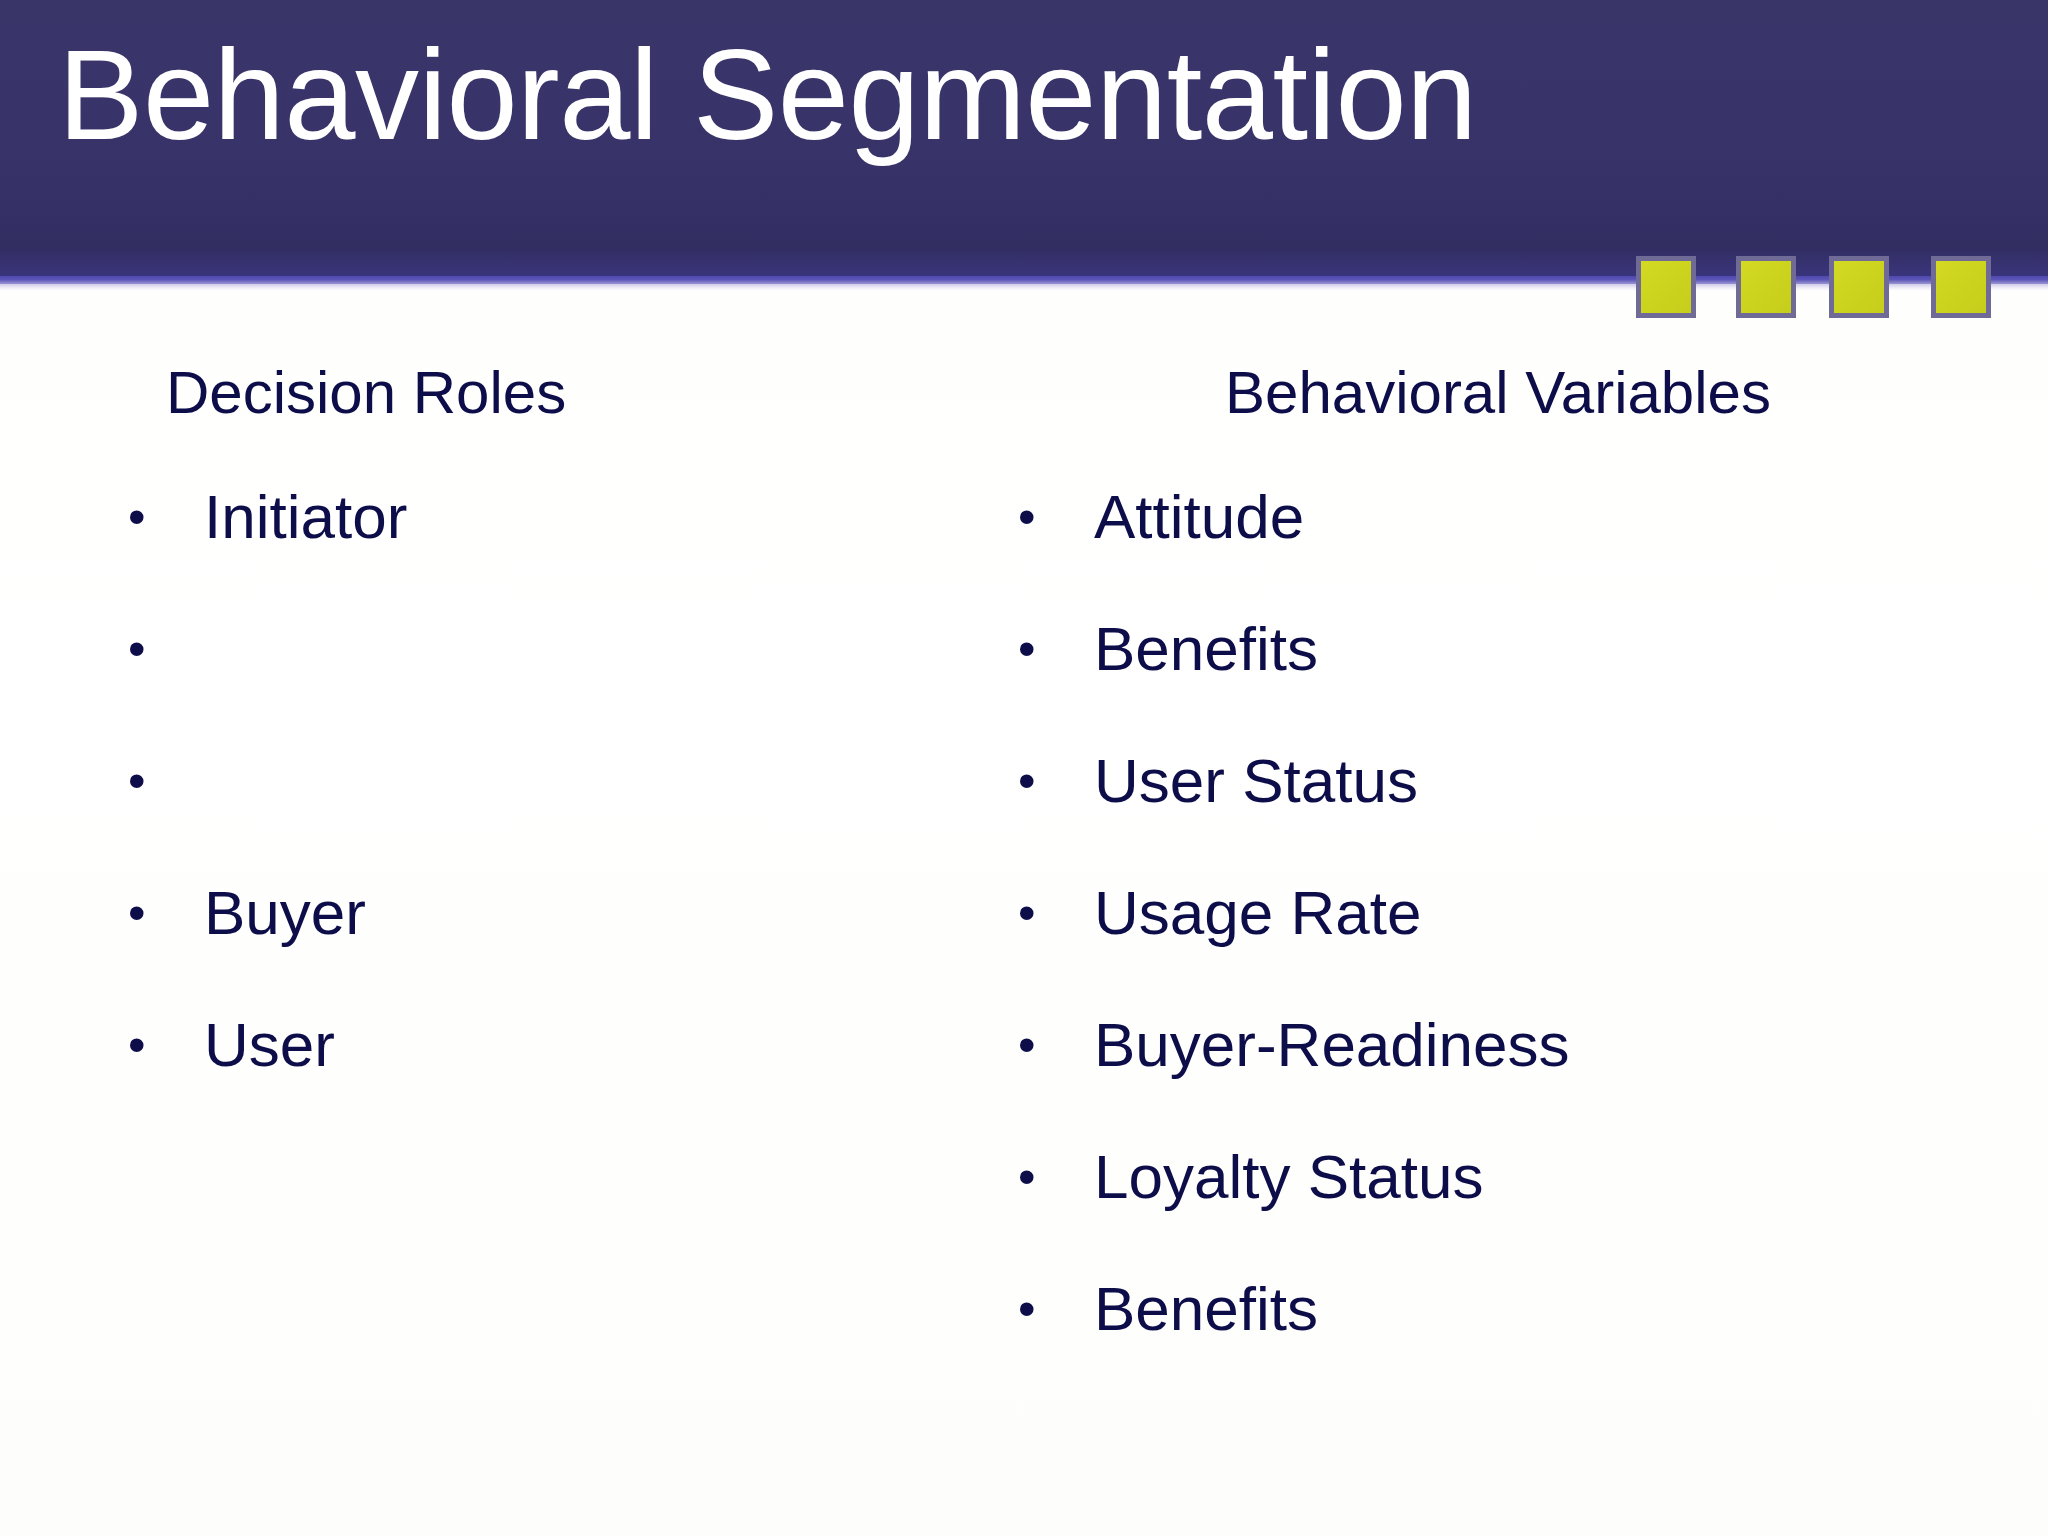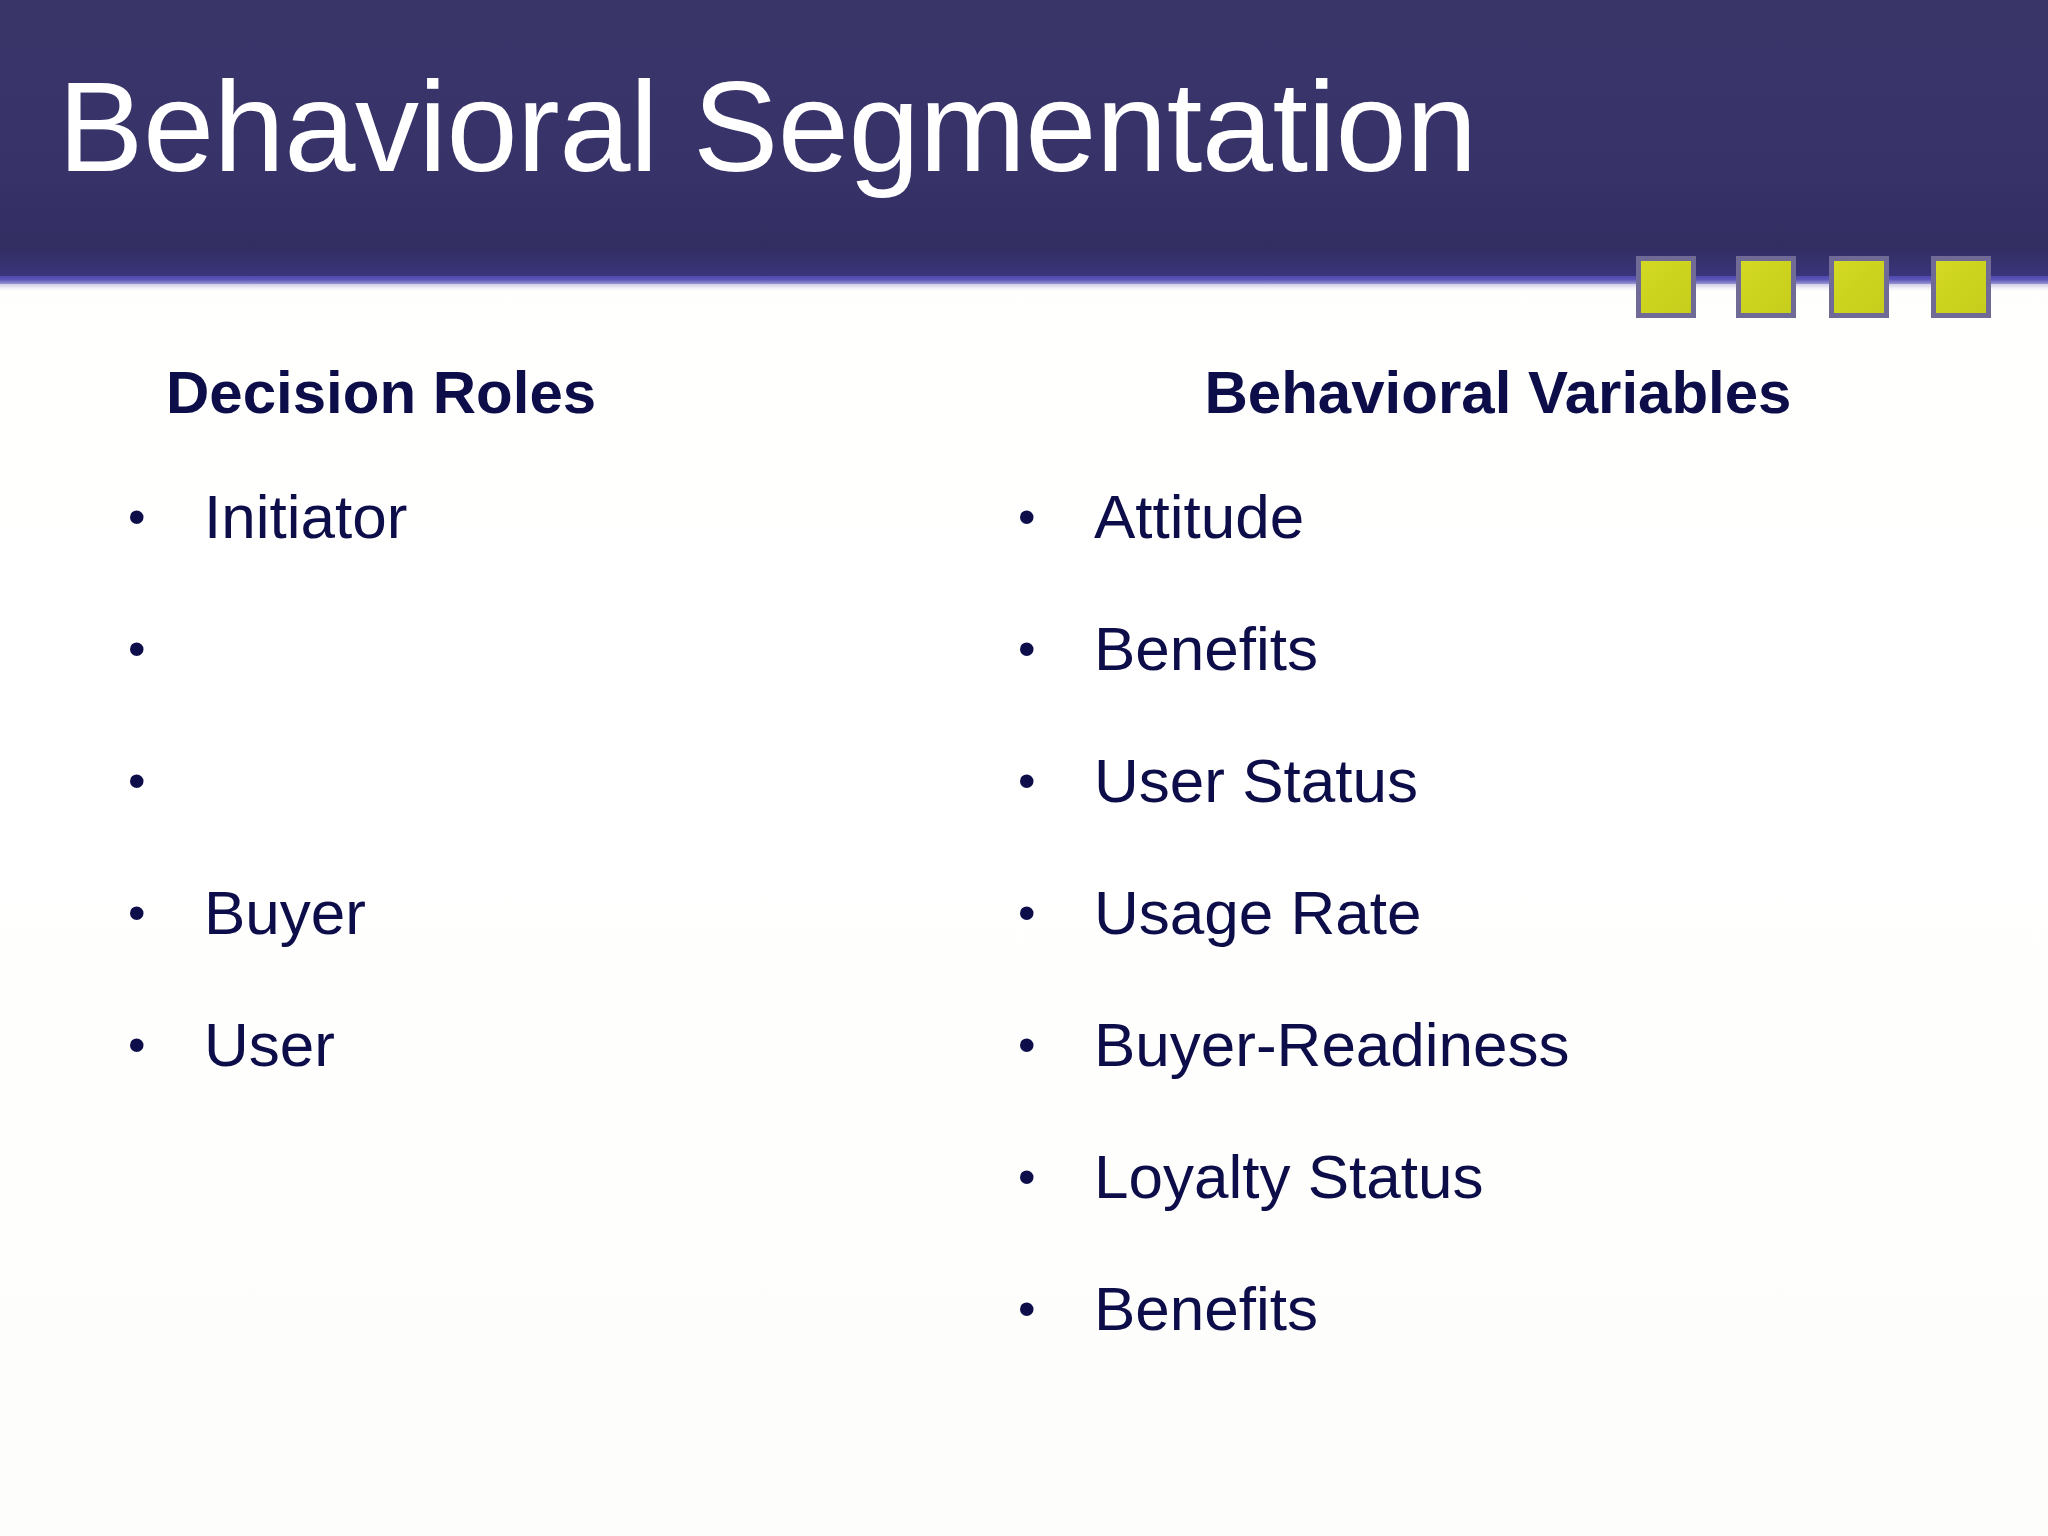--- a/index.html
+++ b/index.html
@@ -42,21 +42,21 @@
     left: 0;
     top: 284px;
     width: 2048px;
     height: 7px;
     background: linear-gradient(180deg, #cecbe6 0%, #f2f1f9 60%, #ffffff 100%);
   }
 
   .slide-title {
     position: absolute;
     left: 58px;
-    top: 63px;
+    top: 31px;
     font-size: 128px;
     line-height: 1.0;
     font-weight: 400;
     color: #ffffff;
     letter-spacing: -0.5px;
     white-space: nowrap;
   }
 
   
   .deco-squares {
@@ -94,21 +94,21 @@
   .column {
     position: absolute;
     top: 0;
   }
 
   .column-left  { left: 120px; width: 760px; }
   .column-right { left: 1018px; width: 960px; }
 
   .column-heading {
     font-size: 60px;
-    font-weight: 700;
+    font-weight: 400;
     color: #0d0d4a;
     line-height: 1.0;
     white-space: nowrap;
   }
 
   .column-left .column-heading  { margin: 72px 0 0 46px; }
   .column-right .column-heading { margin: 72px 0 0 0px; text-align: center; }
 
   .bullet-list {
     list-style: none;

